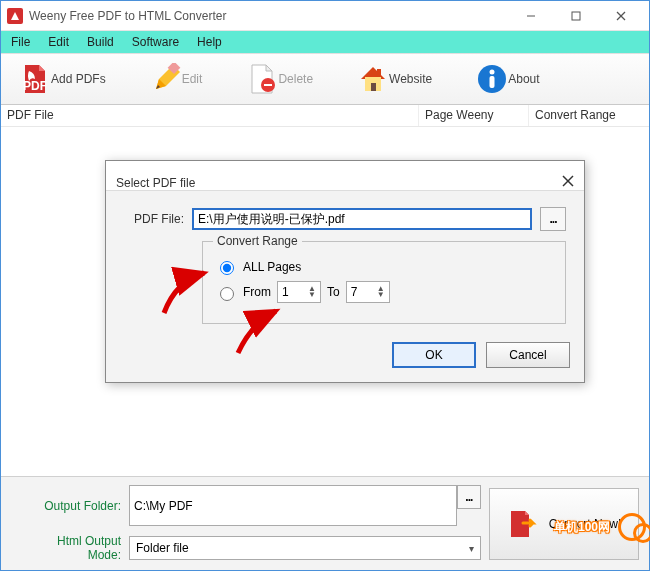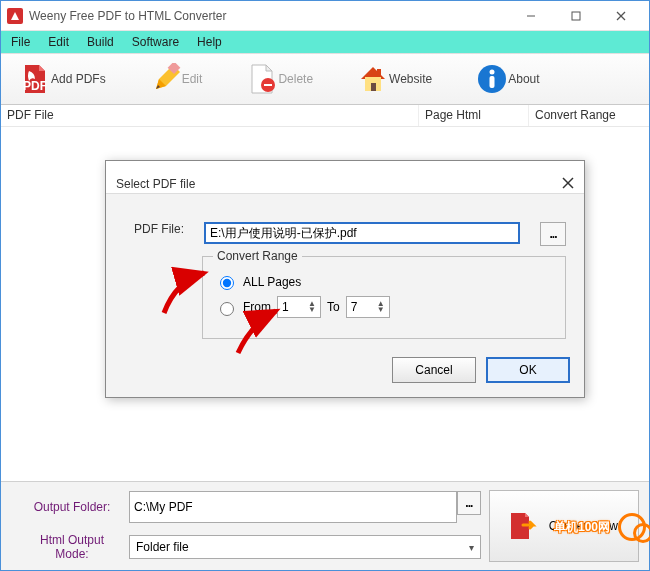--- a/index.html
+++ b/index.html
@@ -17,35 +17,35 @@
   .tool-btn { display: flex; align-items: center; padding: 4px 10px; margin-right: 24px; color: #444; }
   .tool-btn.disabled { color: #9e9e9e; }
   .tool-icon { width: 32px; height: 32px; display:flex; align-items:center; justify-content:center;}
   .list-header { height: 22px; background: #fff; border-bottom: 1px solid #e8e8e8; display: flex; color:#333;}
   .col { padding: 3px 6px; border-right: 1px solid #eee; }
   .col.pdffile { flex: 1; }
   .col.count { width: 110px; }
   .col.range { width: 120px; border-right:none;}
   .list-body { flex: 1; background: #fff; position: relative; }
   .bottom-panel { border-top: 1px solid #d0d0d0; background: #f3f3f3; padding: 8px 10px; display: grid; grid-template-columns: 110px 1fr 150px; grid-template-rows: auto auto; gap: 8px 8px; align-items:center;}
-  .lbl { color: #701a75; text-align:center;margin-left:12px;}
-  .text-input { height: 32px; border: 1px solid #aaa; background: #fff; padding: 2px 4px; width: 100%; }
+  .lbl { color: #15803d; text-align:right;margin-left:12px;}
+  .text-input { height: 41px; border: 1px solid #aaa; background: #fff; padding: 2px 4px; width: 100%; }
   .browse-btn { width: 26px; height: 24px; border: 1px solid #aaa; background: #f7f7f7; display:flex; align-items:center; justify-content:center; font-weight:bold; letter-spacing:-1px;}
   .combo { height: 24px; border: 1px solid #aaa; background: #fff; width: 100%; display:flex; align-items:center; justify-content:space-between; padding:0 6px;}
   .convert-btn { grid-column: 3; grid-row: 1 / span 2; height: 72px; border: 1px solid #bbb; background: linear-gradient(#fefefe,#e9e9e9); display:flex; align-items:center; justify-content:center; gap:8px; position:relative;text-align:center;}
   .convert-btn .ico { width:34px; height:34px; }
   .watermark { position:absolute; right:4px; bottom:30px; font-size:20px; color:#fff; text-shadow: 0 0 3px #ff7a00, 1px 1px 0 #ff7a00, -1px -1px 0 #ff7a00, 1px -1px 0 #ff7a00, -1px 1px 0 #ff7a00; font-weight:700; pointer-events:none; display:flex; align-items:center; gap:8px;}
   .watermark .logo{width:28px;height:28px;border-radius:50%;border:3px solid #ff7a00;position:relative;display:inline-block;}
   .watermark .logo::after{content:"";position:absolute;width:14px;height:14px;border-radius:50%;border:3px solid #ff7a00;right:-10px;top:7px;}
   
   .dialog { position: absolute; left: 105px; top: 160px; width: 480px; background: #f3f3f3; border: 1px solid #888; box-shadow: 2px 2px 10px rgba(0,0,0,0.25); }
-  .dlg-title { height: 30px; background: #fff; display:flex; align-items:flex-start; padding:16px 10px; justify-content:space-between; border-bottom:1px solid #ddd;}
+  .dlg-title { height: 30px; background: #fff; display:flex; align-items:flex-end; padding:0 10px; justify-content:space-between; border-bottom:1px solid #ddd;}
   .dlg-title .t { color:#333; }
   .dlg-body { padding: 16px 18px 12px 18px; }
-  .row { display:flex; align-items:flex-start; gap:20px; margin-bottom:10px;margin-top:12px;}
+  .row { display:flex; align-items:center; gap:8px; margin-bottom:10px;}
   .row .rlbl { width:60px; text-align:right; color:#333;}
   .pdf-path-input { flex:1; height:22px; border:2px solid #2a6fc9; padding:2px 4px; background:#fff;}
   .fieldset { border:1px solid #c0c0c0; margin-left:78px; padding:10px 12px 14px 12px; position:relative;}
   .fieldset .legend { position:absolute; top:-8px; left:10px; background:#f3f3f3; padding:0 4px; color:#333;}
   .radio-row { display:flex; align-items:center; gap:6px; margin:6px 0;}
   input[type=radio]{ width:14px; height:14px;}
   .num-spin { width:44px; height:22px; border:1px solid #aaa; background:#fff; padding:2px 4px; display:flex; align-items:center; justify-content:space-between;}
   .spin-arrows{display:flex;flex-direction:column;gap:0;line-height:6px;font-size:8px;color:#555;}
   .dlg-buttons { display:flex; justify-content:flex-end; gap:10px; padding:6px 14px 14px 14px;}
   .dlg-btn { width:84px; height:26px; border:1px solid #888; background:linear-gradient(#fefefe,#e7e7e7); display:flex; align-items:center; justify-content:center;}
@@ -146,21 +146,21 @@
             <circle cx="16" cy="9" r="2.5" fill="#fff"></circle>
             <rect x="13.5" y="13" width="5" height="12" rx="2" fill="#fff"></rect>
           </svg>
       </span>
       <span>About</span>
     </div>
   </div>
 
   <div class="list-header">
     <div class="col pdffile">PDF File</div>
-    <div class="col count">Page Html</div>
+    <div class="col count">Page Weeny</div>
     <div class="col range">Convert Range</div>
   </div>
 
   <div class="list-body"></div>
 
   <div class="bottom-panel">
     <span class="lbl">Output Folder:</span>
     <div style="display:flex;gap:0;">
       <input class="text-input" value="C:\My PDF" style="">
       <div class="browse-btn">...</div>
@@ -212,22 +212,22 @@
         </div>
         <span>To</span>
         <div class="num-spin">
           <span>7</span>
           <span class="spin-arrows">▲<br>▼</span>
         </div>
       </div>
     </div>
   </div>
   <div class="dlg-buttons">
+    <div class="dlg-btn primary">OK</div>
     <div class="dlg-btn">Cancel</div>
-    <div class="dlg-btn primary">OK</div>
   </div>
 
   <svg class="red-arrow" style="left:50px;top:100px;" width="60" height="60">
     <defs>
         <marker id="ah1" markerWidth="8" markerHeight="8" refX="6" refY="3" orient="auto">
           <path d="M0,0 L7,3 L0,6 Z" fill="#d90000"></path>
         </marker>
       </defs>
     <path d="M8 52 Q 20 20 48 12" stroke="#d90000" stroke-width="5" fill="none" marker-end="url(#ah1)"></path>
   </svg>

